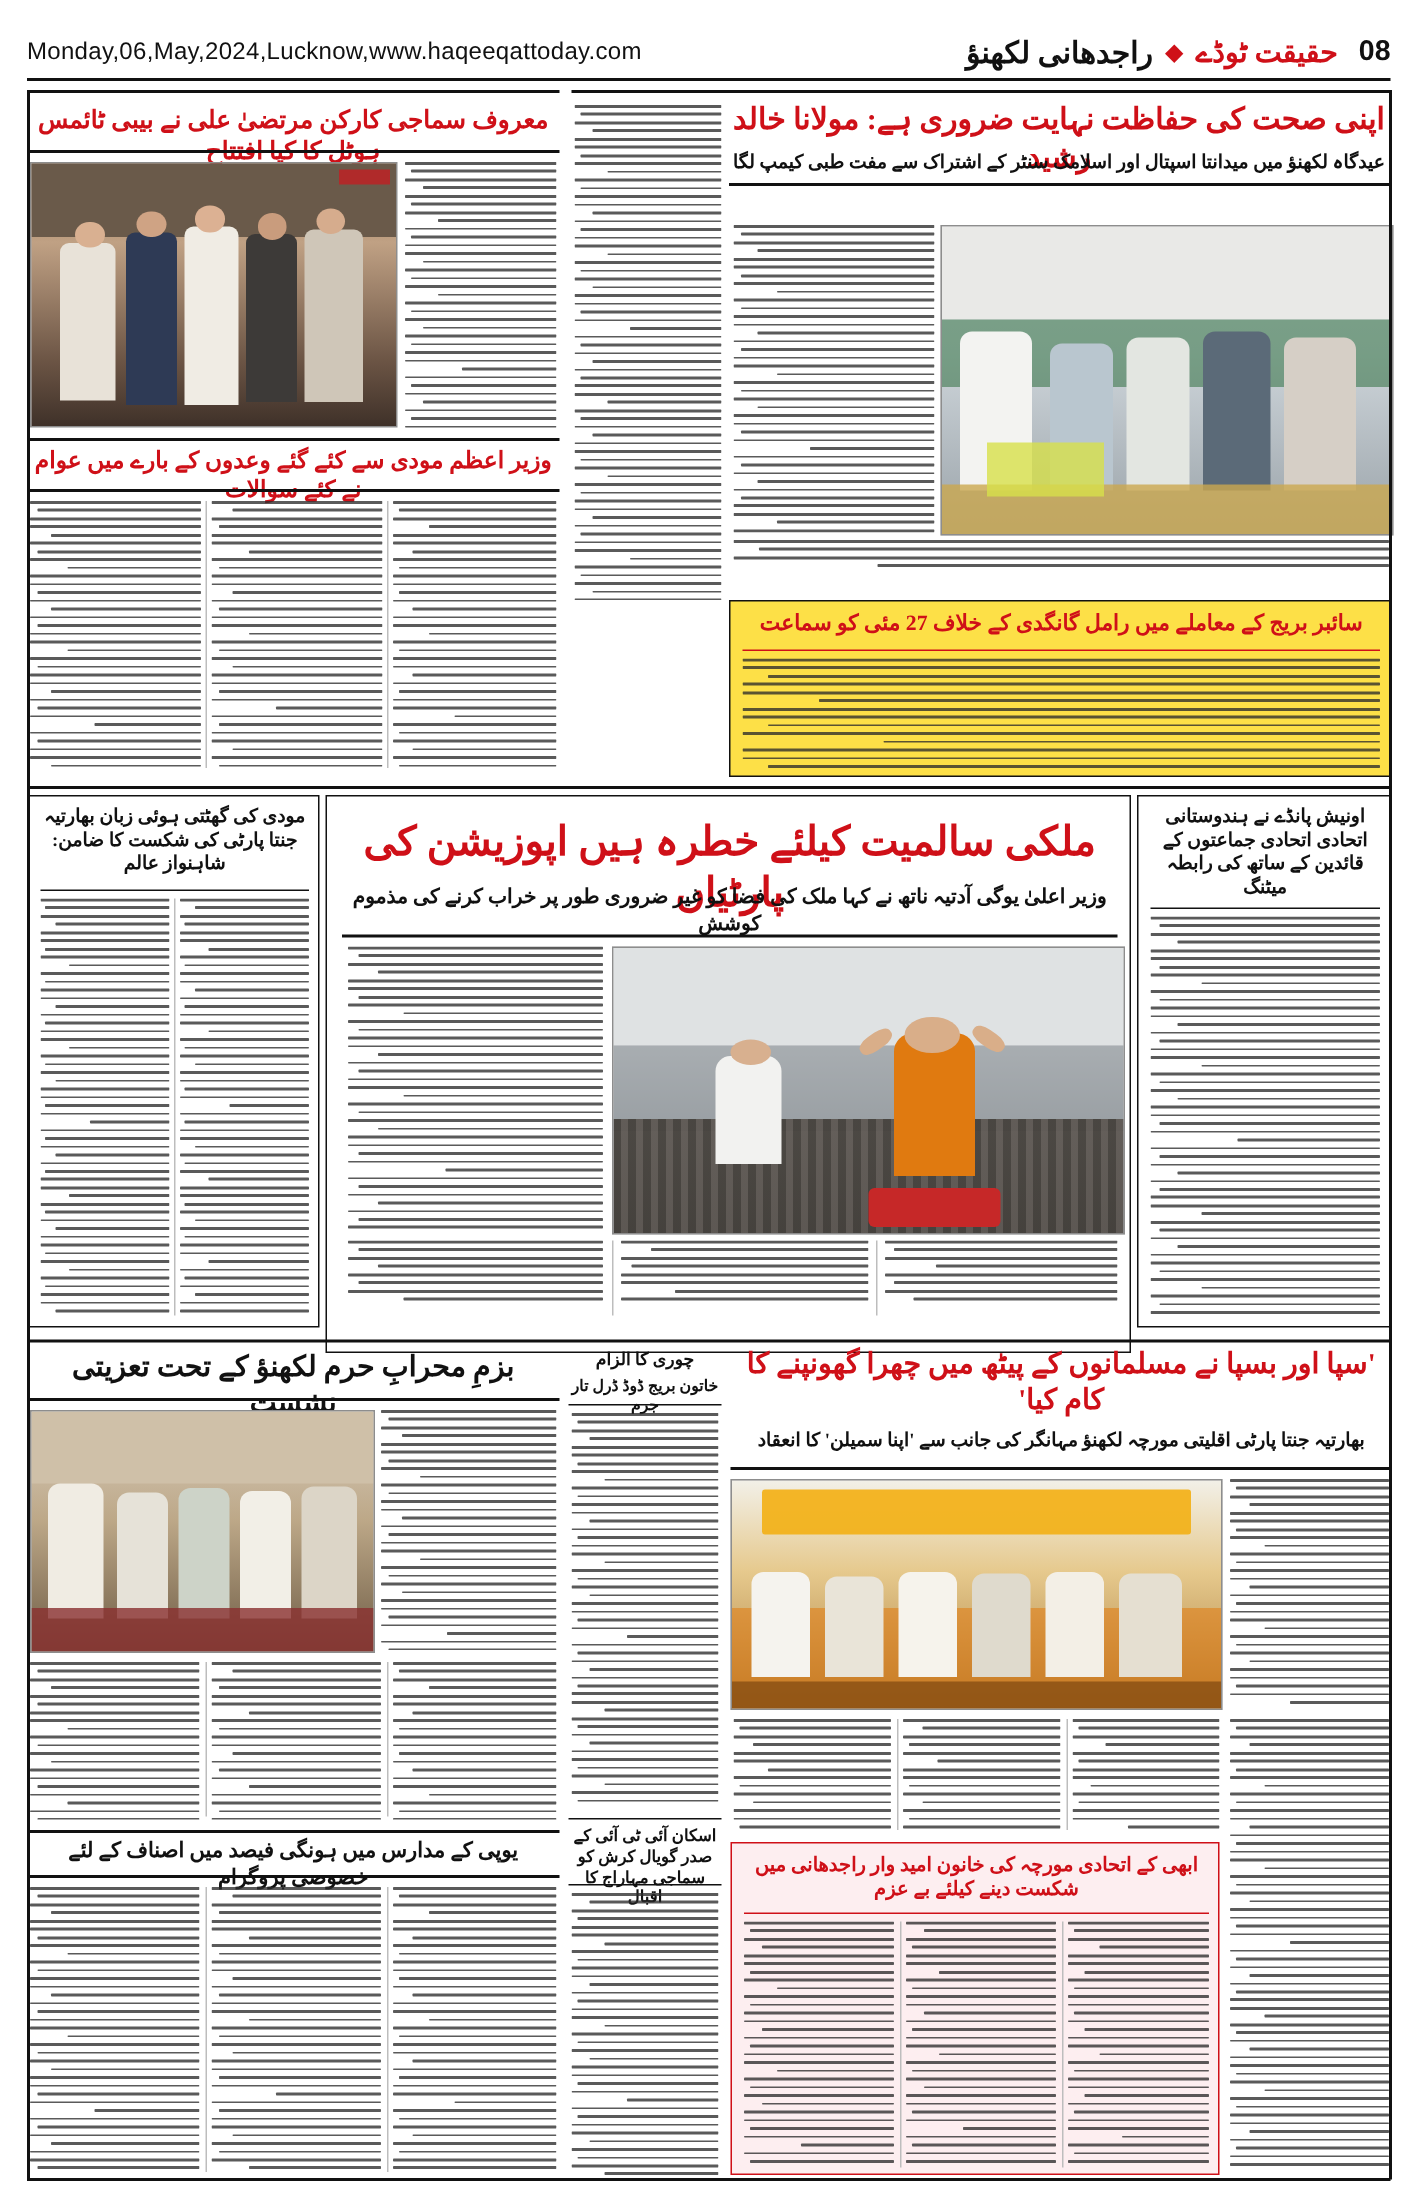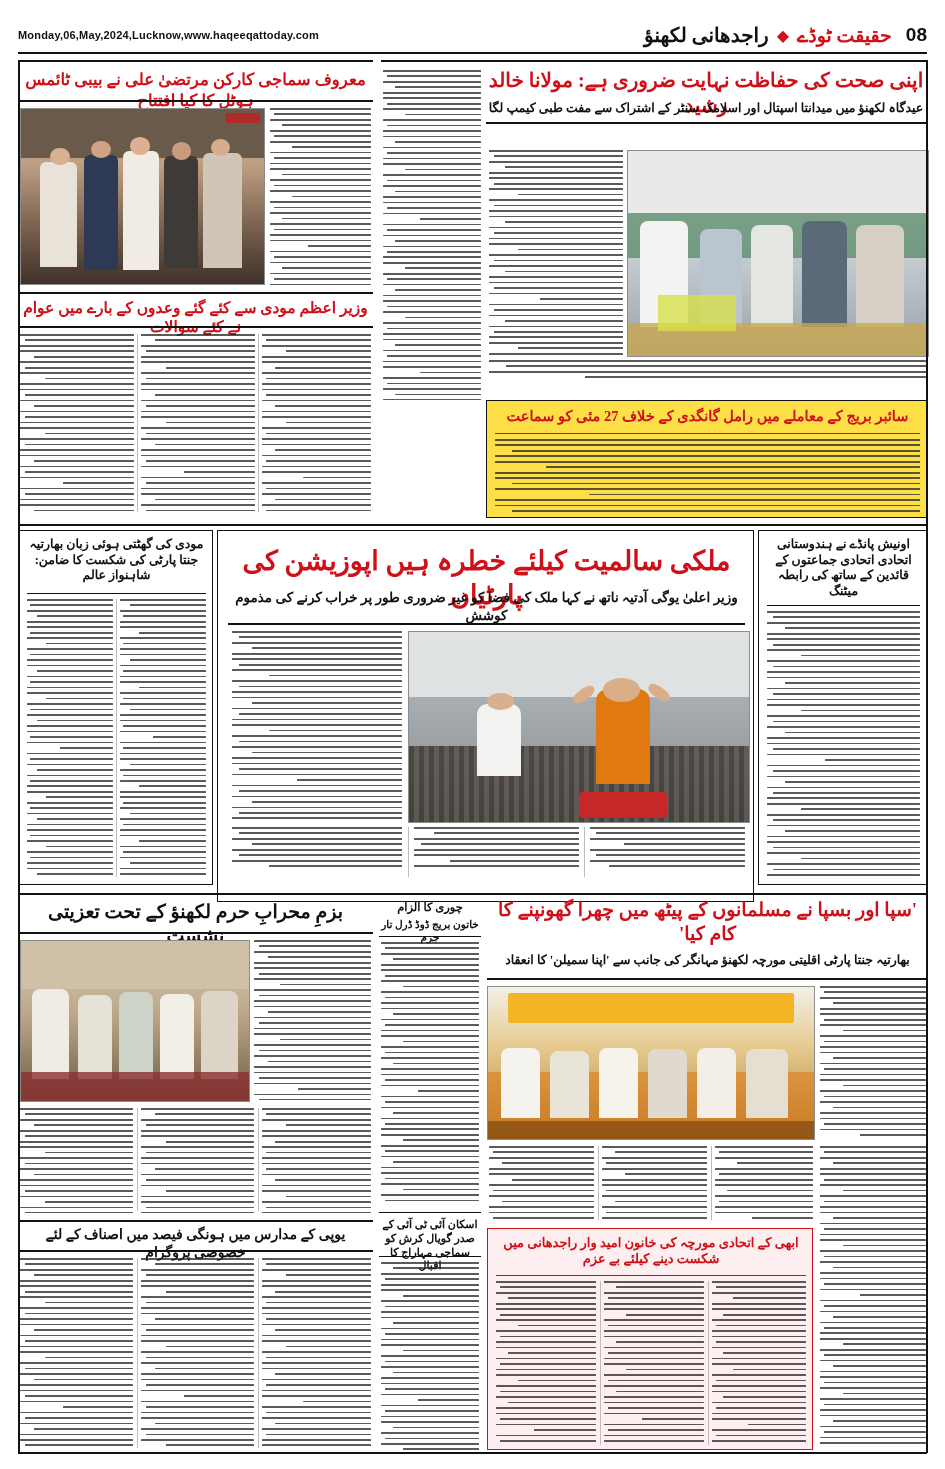--- a/index.html
+++ b/index.html
@@ -15,21 +15,21 @@
     position:absolute;inset:0;
     padding:0;
   }
   
   .masthead{
     position:absolute;left:18px;top:18px;width:909px;height:34px;
     display:flex;align-items:center;justify-content:space-between;
     border-bottom:2px solid #111;
   }
   .masthead .date{
-    font-size:11px;font-weight:bold;letter-spacing:.2px;color:#111;
+    font-size:16px;font-weight:normal;letter-spacing:.2px;color:#111;
   }
   .masthead .right{
     display:flex;align-items:center;gap:8px;
   }
   .brand-urdu{
     font-size:20px;font-weight:bold;color:#111;
     font-family:"Liberation Serif",serif;
     direction:rtl;
   }
   .brand-red{

